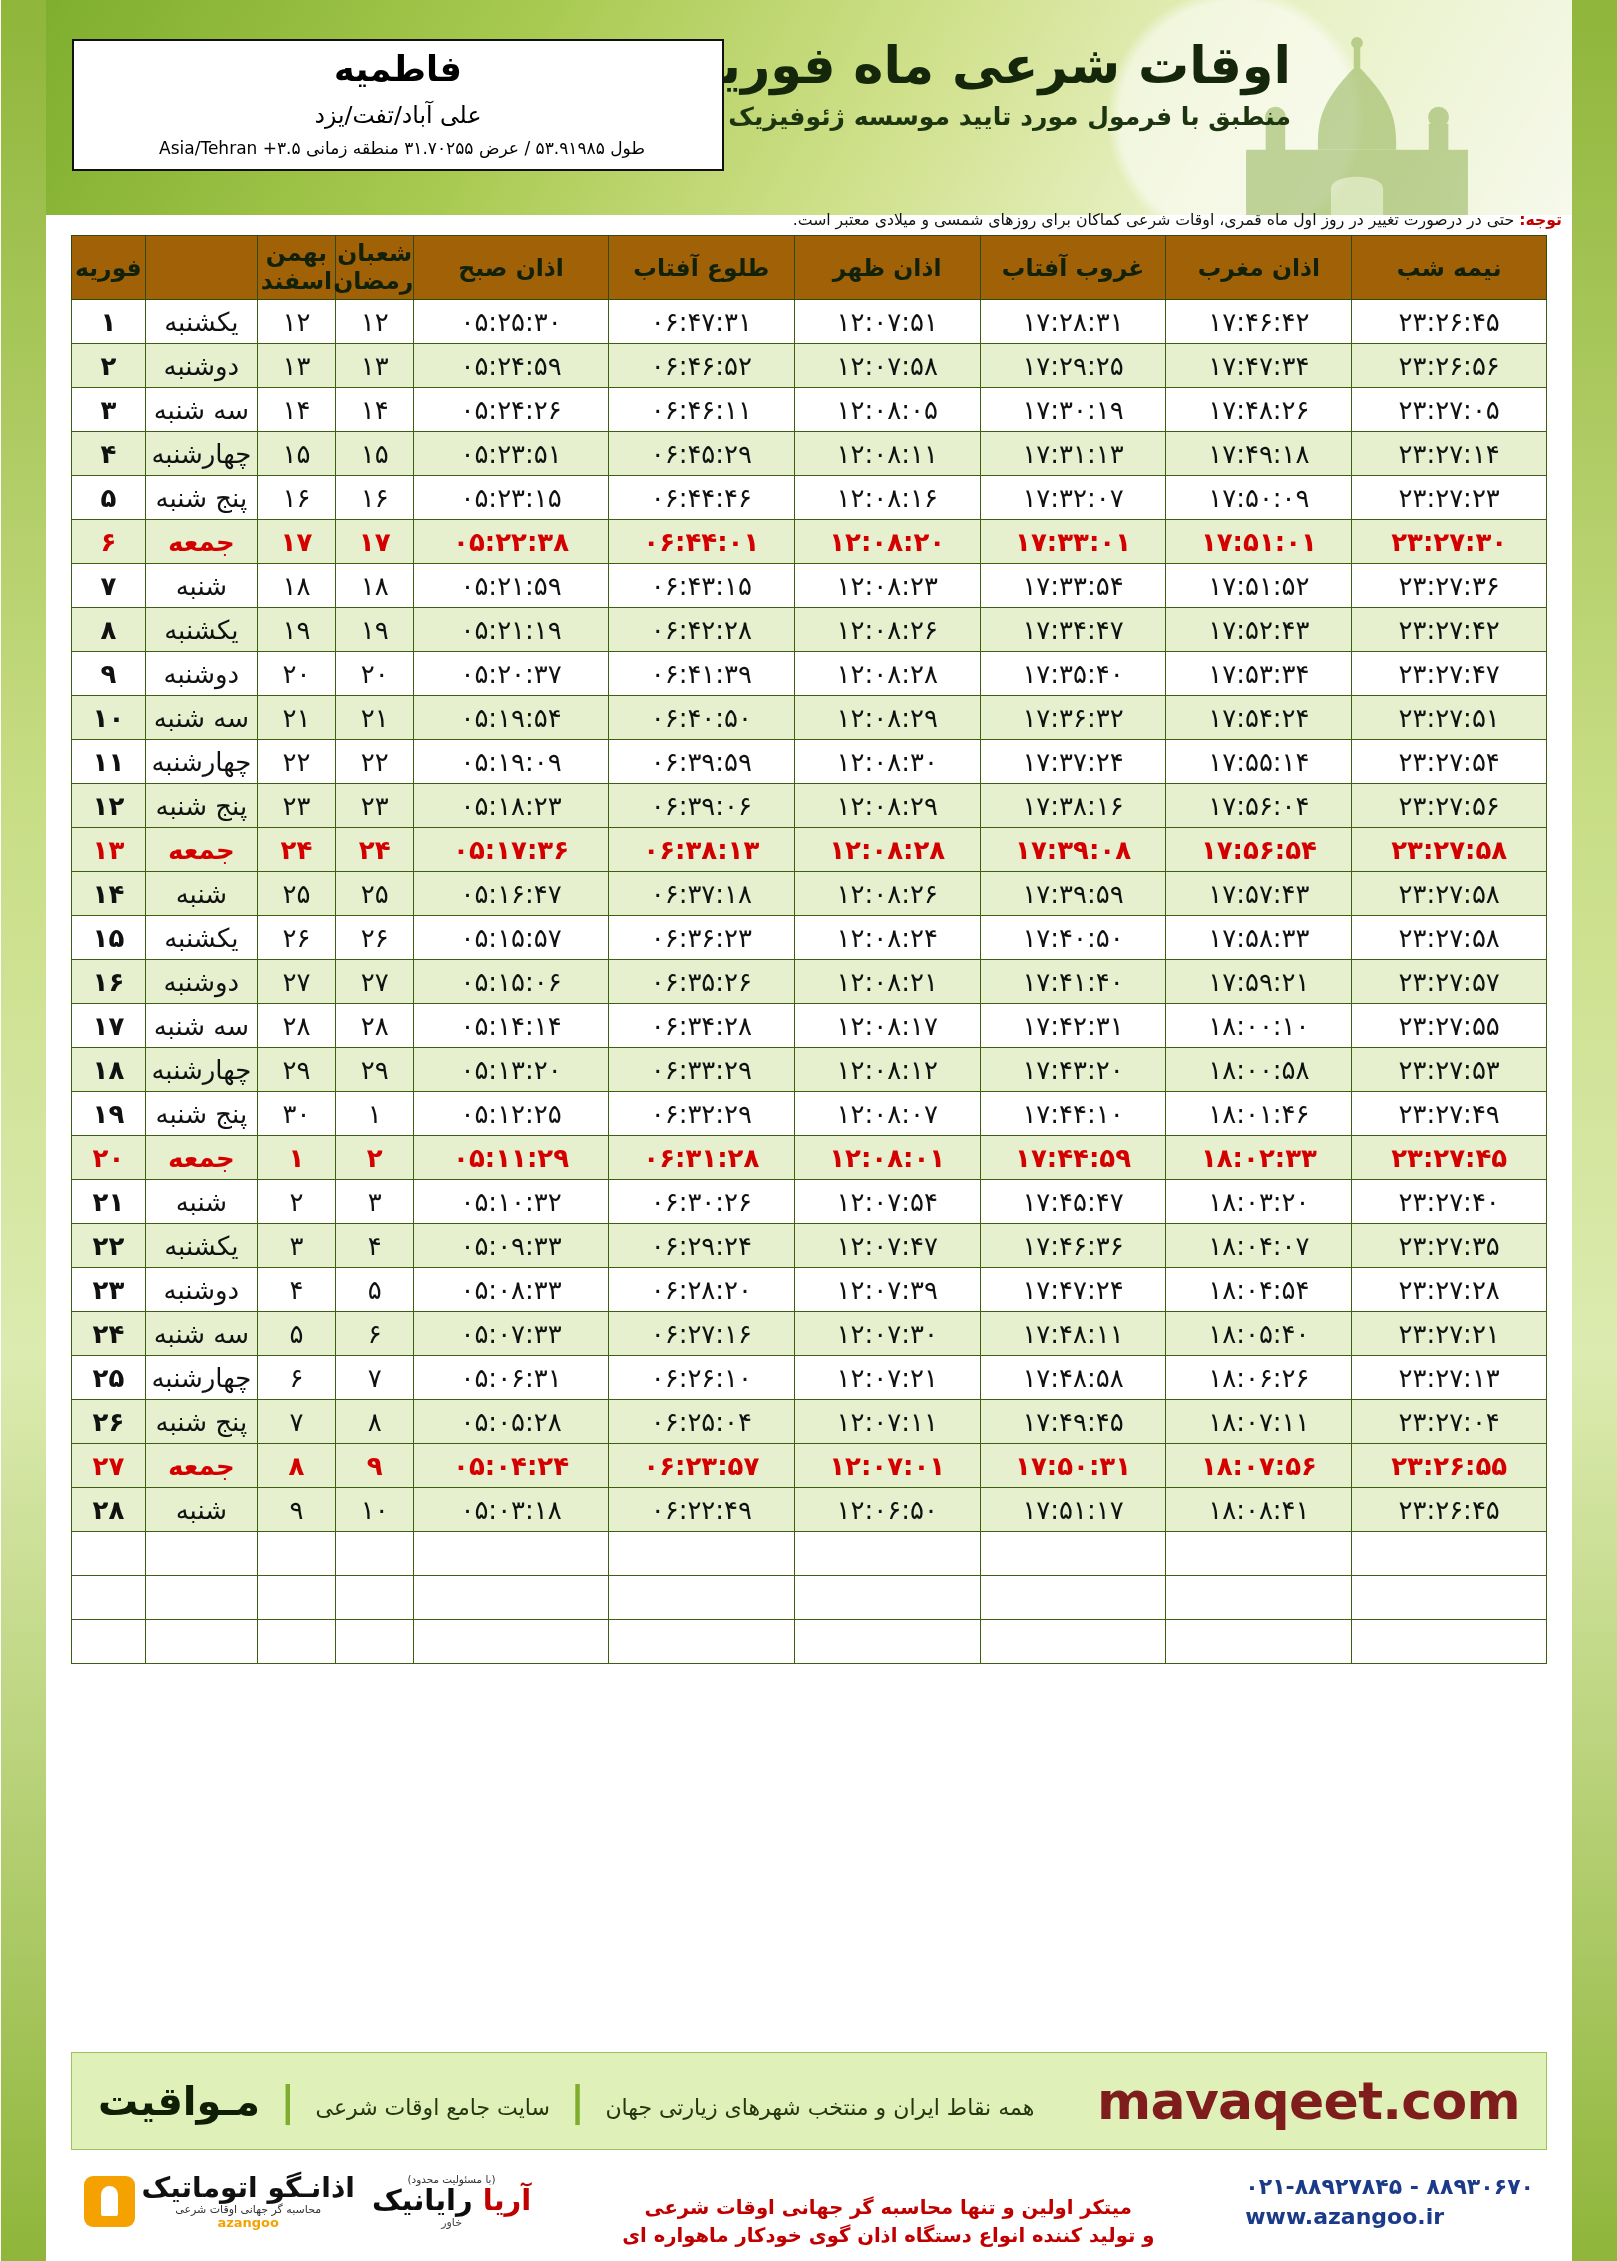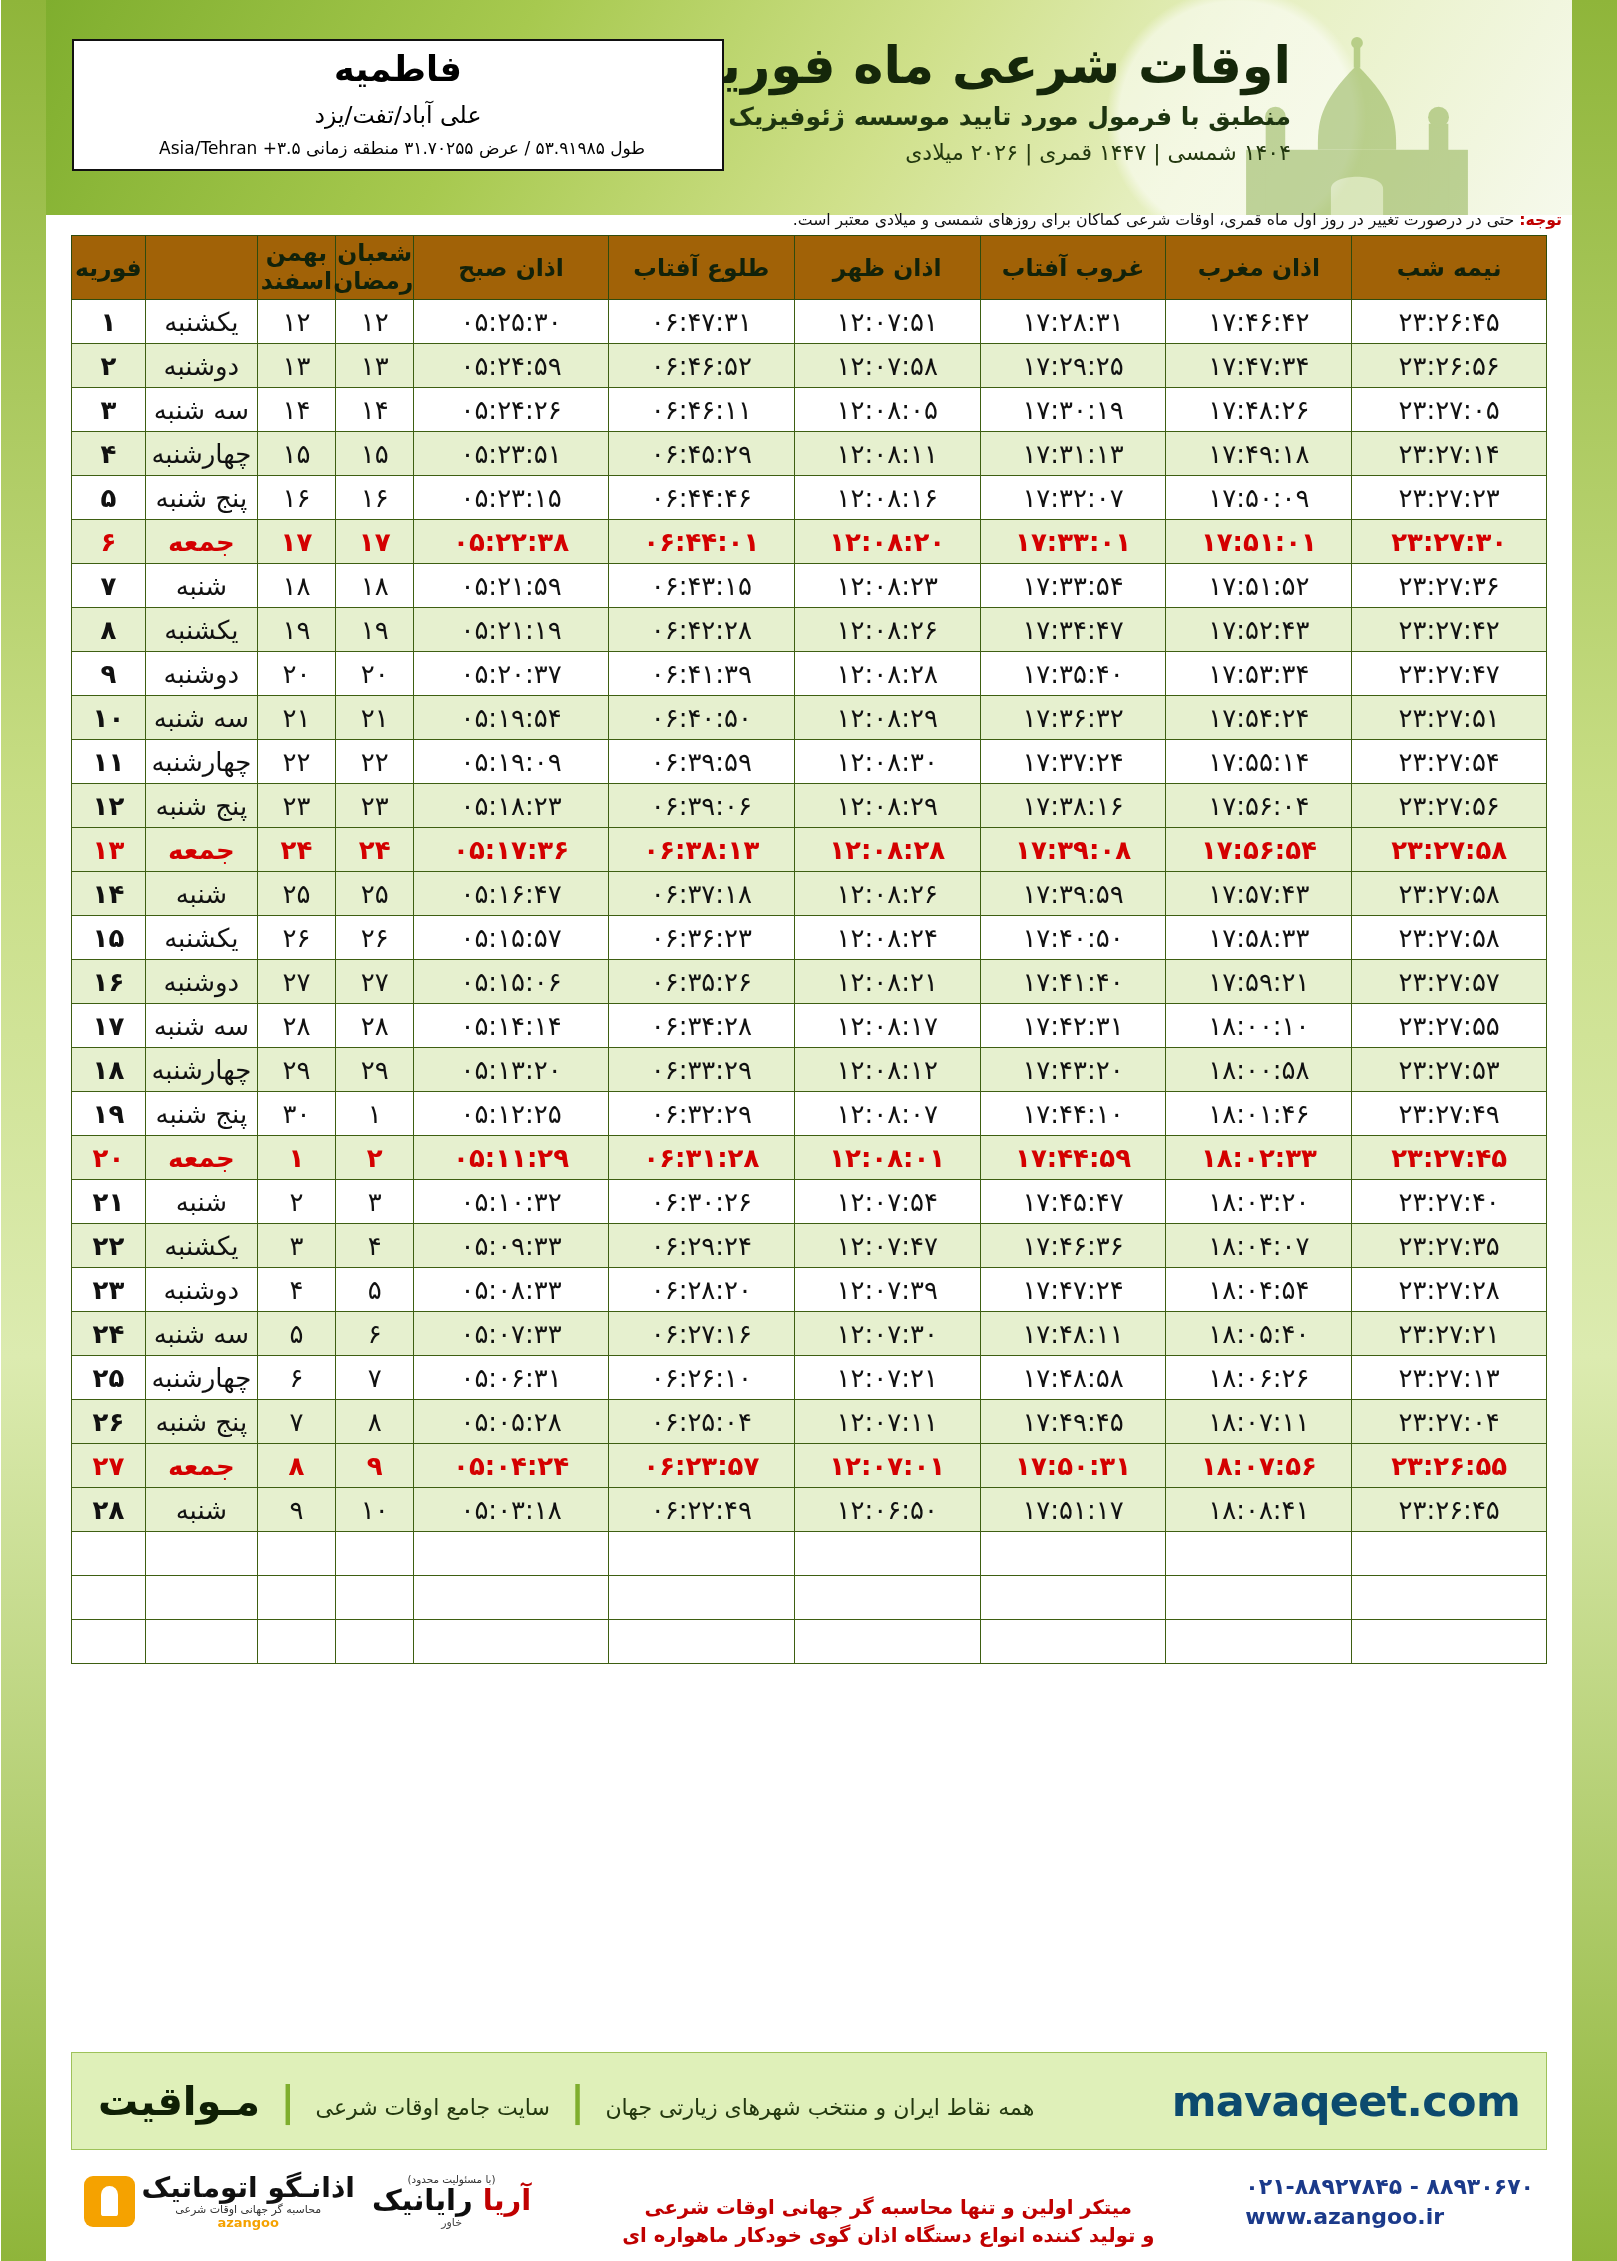--- a/index.html
+++ b/index.html
@@ -184,23 +184,23 @@
   }
   .brand-fa {
     font-size: 40px;
     font-weight: bold;
     color: #0f1f05;
     direction: rtl;
   }
   .brand-fa .sep { color: #7fae2e; margin: 0 6.5px; }
   .brand-fa .sub { font-size: 22px; font-weight: normal; color: #23380f; }
   .brand-en {
-    font-size: 43px;
+    font-size: 52px;
     font-weight: bold;
-    color: #0c4a6e;
+    color: #7f1d1d;
     font-family: "DejaVu Sans", "Liberation Sans", sans-serif;
     letter-spacing: -0.7px;
   }
 
   .footer-bottom {
     position: absolute;
     left: 25px;
     right: 25px;
     bottom: 17px;
     height: 85px;
@@ -284,21 +284,20 @@
           <circle cx="210" cy="26" r="9"></circle>
         </g>
         <g fill="#eef5dc" opacity="0.6">
           <path d="M170 330 L170 250 C170 225 250 225 250 250 L250 330 Z"></path>
         </g>
       </svg>
 
       <div class="header-title">
         <div class="t1">اوقات شرعی ماه فوریه</div>
         <div class="t2">منطبق با فرمول مورد تایید موسسه ژئوفیزیک دانشگاه تهران</div>
-        <div class="t3">۱۴۰۴ شمسی | ۱۴۴۷ قمری | ۲۰۲۶ میلادی</div>
       </div>
 
       <div class="city-box">
         <div class="c1">فاطمیه</div>
         <div class="c2">علی آباد/تفت/یزد</div>
         <div class="c3">طول ۵۳.۹۱۹۸۵ / عرض ۳۱.۷۰۲۵۵ منطقه زمانی ۳.۵+ Asia/Tehran</div>
       </div>
     </div>
 
     <div class="note-line">

